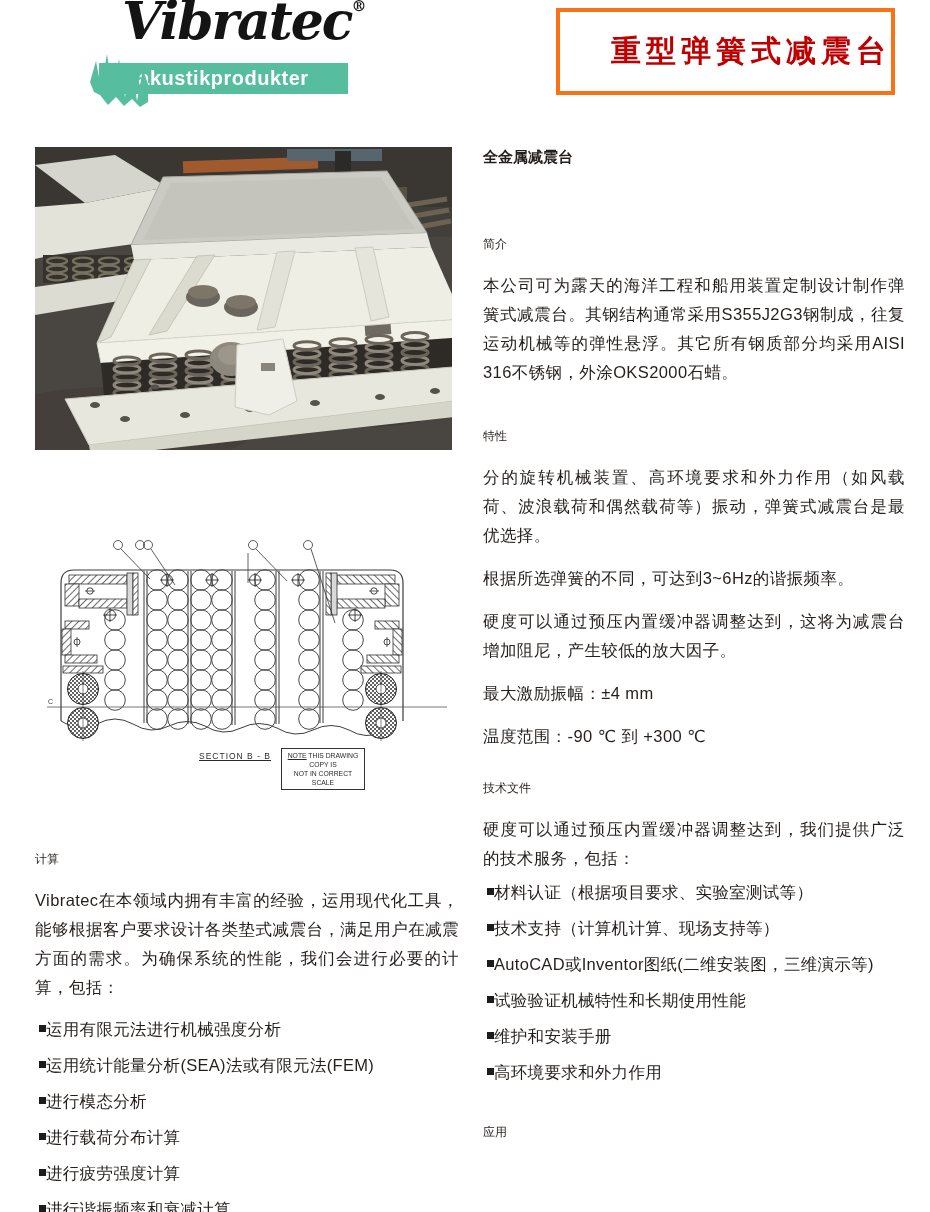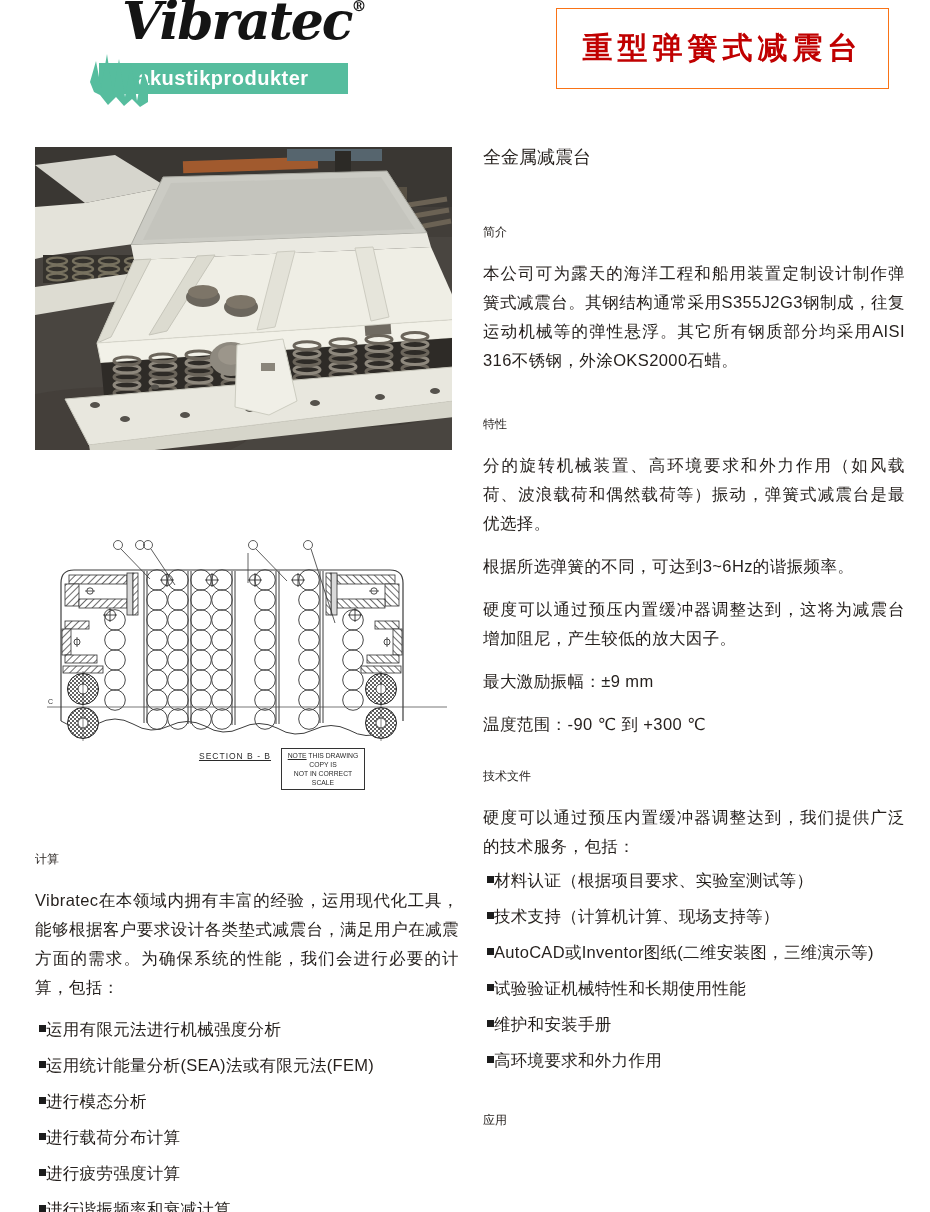--- a/index.html
+++ b/index.html
@@ -9,37 +9,37 @@
     overflow:hidden;
   }
   
   .logo-wrap{position:absolute;left:46px;top:0;width:300px;height:115px;}
   .logo-text{position:absolute;left:76px;top:-10px;font-family:"DejaVu Serif","Liberation Serif",serif;
     font-style:italic;font-weight:700;font-size:52px;letter-spacing:-2px;color:#141414;white-space:nowrap;}
   .logo-reg{font-size:15px;font-style:normal;vertical-align:28px;letter-spacing:0;}
   .logo-banner{position:absolute;left:53px;top:63px;width:249px;height:31px;background:#56bd9e;
     color:#ffffff;font-weight:700;font-size:20px;text-align:center;line-height:31px;letter-spacing:0.5px;}
   .logo-zigzag{position:absolute;left:44px;top:52px;}
-  .title-box{position:absolute;left:556px;top:8px;width:331px;height:79px;border:1px solid #f97316;
-    display:flex;align-items:center;justify-content:center;}
+  .title-box{position:absolute;left:556px;top:8px;width:331px;height:79px;border:4px solid #f97316;
+    display:flex;align-items:center;justify-content:flex-end;}
   .title-box span{font-size:30px;font-weight:700;color:#c00000;letter-spacing:5px;white-space:nowrap;}
   
   .col-left{position:absolute;left:35px;top:147px;width:424px;}
   .col-right{position:absolute;left:483px;top:142px;width:422px;}
   .photo{position:absolute;left:0;top:0;width:417px;height:303px;display:block;}
   .drawing-wrap{position:absolute;left:0;top:376px;width:425px;height:278px;}
   .drawing-svg{position:absolute;left:0;top:0;}
   .drw-caption{position:absolute;left:145px;top:228px;width:110px;text-align:center;
     font-size:8.5px;font-weight:400;letter-spacing:1px;text-decoration:underline;color:#2a2a2a;white-space:nowrap;}
   .drw-note{position:absolute;left:246px;top:225px;width:76px;border:1px solid #333;
     padding:2px 3px;font-size:6.8px;line-height:9px;color:#2a2a2a;text-align:center;}
   .drw-note .u{text-decoration:underline;}
   .calc{position:absolute;left:0;top:699px;width:424px;}
   
-  .h1{font-size:18px;font-weight:400;margin:0 0 0 0;line-height:30px;}
+  .h1{font-size:15px;font-weight:700;margin:0 0 12px 0;line-height:30px;}
   .sec-h{font-size:12px;font-weight:400;line-height:26px;margin:0 0 14px 0;}
   .para{font-size:16.5px;line-height:29px;letter-spacing:0.4px;text-align:justify;margin:0 0 14px 0;}
   .para:last-child{margin-bottom:0;}
   ul.blist{list-style:none;margin:4px 0 0 0;padding:0;}
   ul.blist li{display:flex;margin:0 0 10px 0;font-size:16.5px;line-height:26px;letter-spacing:0.3px;}
   ul.blist .sq{flex:0 0 auto;width:7px;height:7px;background:#1c1c1c;margin-top:9px;margin-left:4px;}
 </style>
 </head>
 <body>
 
@@ -393,21 +393,21 @@
   <div style="height:47px"></div>
   <div class="sec-h">简介</div>
   <p class="para">本公司可为露天的海洋工程和船用装置定制设计制作弹簧式减震台。其钢结构通常采用S355J2G3钢制成，往复运动机械等的弹性悬浮。其它所有钢质部分均采用AISI 316不锈钢，外涂OKS2000石蜡。</p>
 
   <div style="height:22px"></div>
   <div class="sec-h">特性</div>
   <div>
       <p class="para">分的旋转机械装置、高环境要求和外力作用（如风载荷、波浪载荷和偶然载荷等）振动，弹簧式减震台是最优选择。</p>
       <p class="para">根据所选弹簧的不同，可达到3~6Hz的谐振频率。</p>
       <p class="para">硬度可以通过预压内置缓冲器调整达到，这将为减震台增加阻尼，产生较低的放大因子。</p>
-      <p class="para">最大激励振幅：±9 mm</p>
+      <p class="para">最大激励振幅：±4 mm</p>
       <p class="para">温度范围：-90 ℃ 到 +300 ℃</p>
     </div>
 
   <div style="height:24px"></div>
   <div class="sec-h">技术文件</div>
   <p class="para" style="margin-bottom:6px">硬度可以通过预压内置缓冲器调整达到，我们提供广泛的技术服务，包括：</p>
   <ul class="blist">
       <li>
         <span class="sq"></span>
         <span>材料认证（根据项目要求、实验室测试等）</span>

